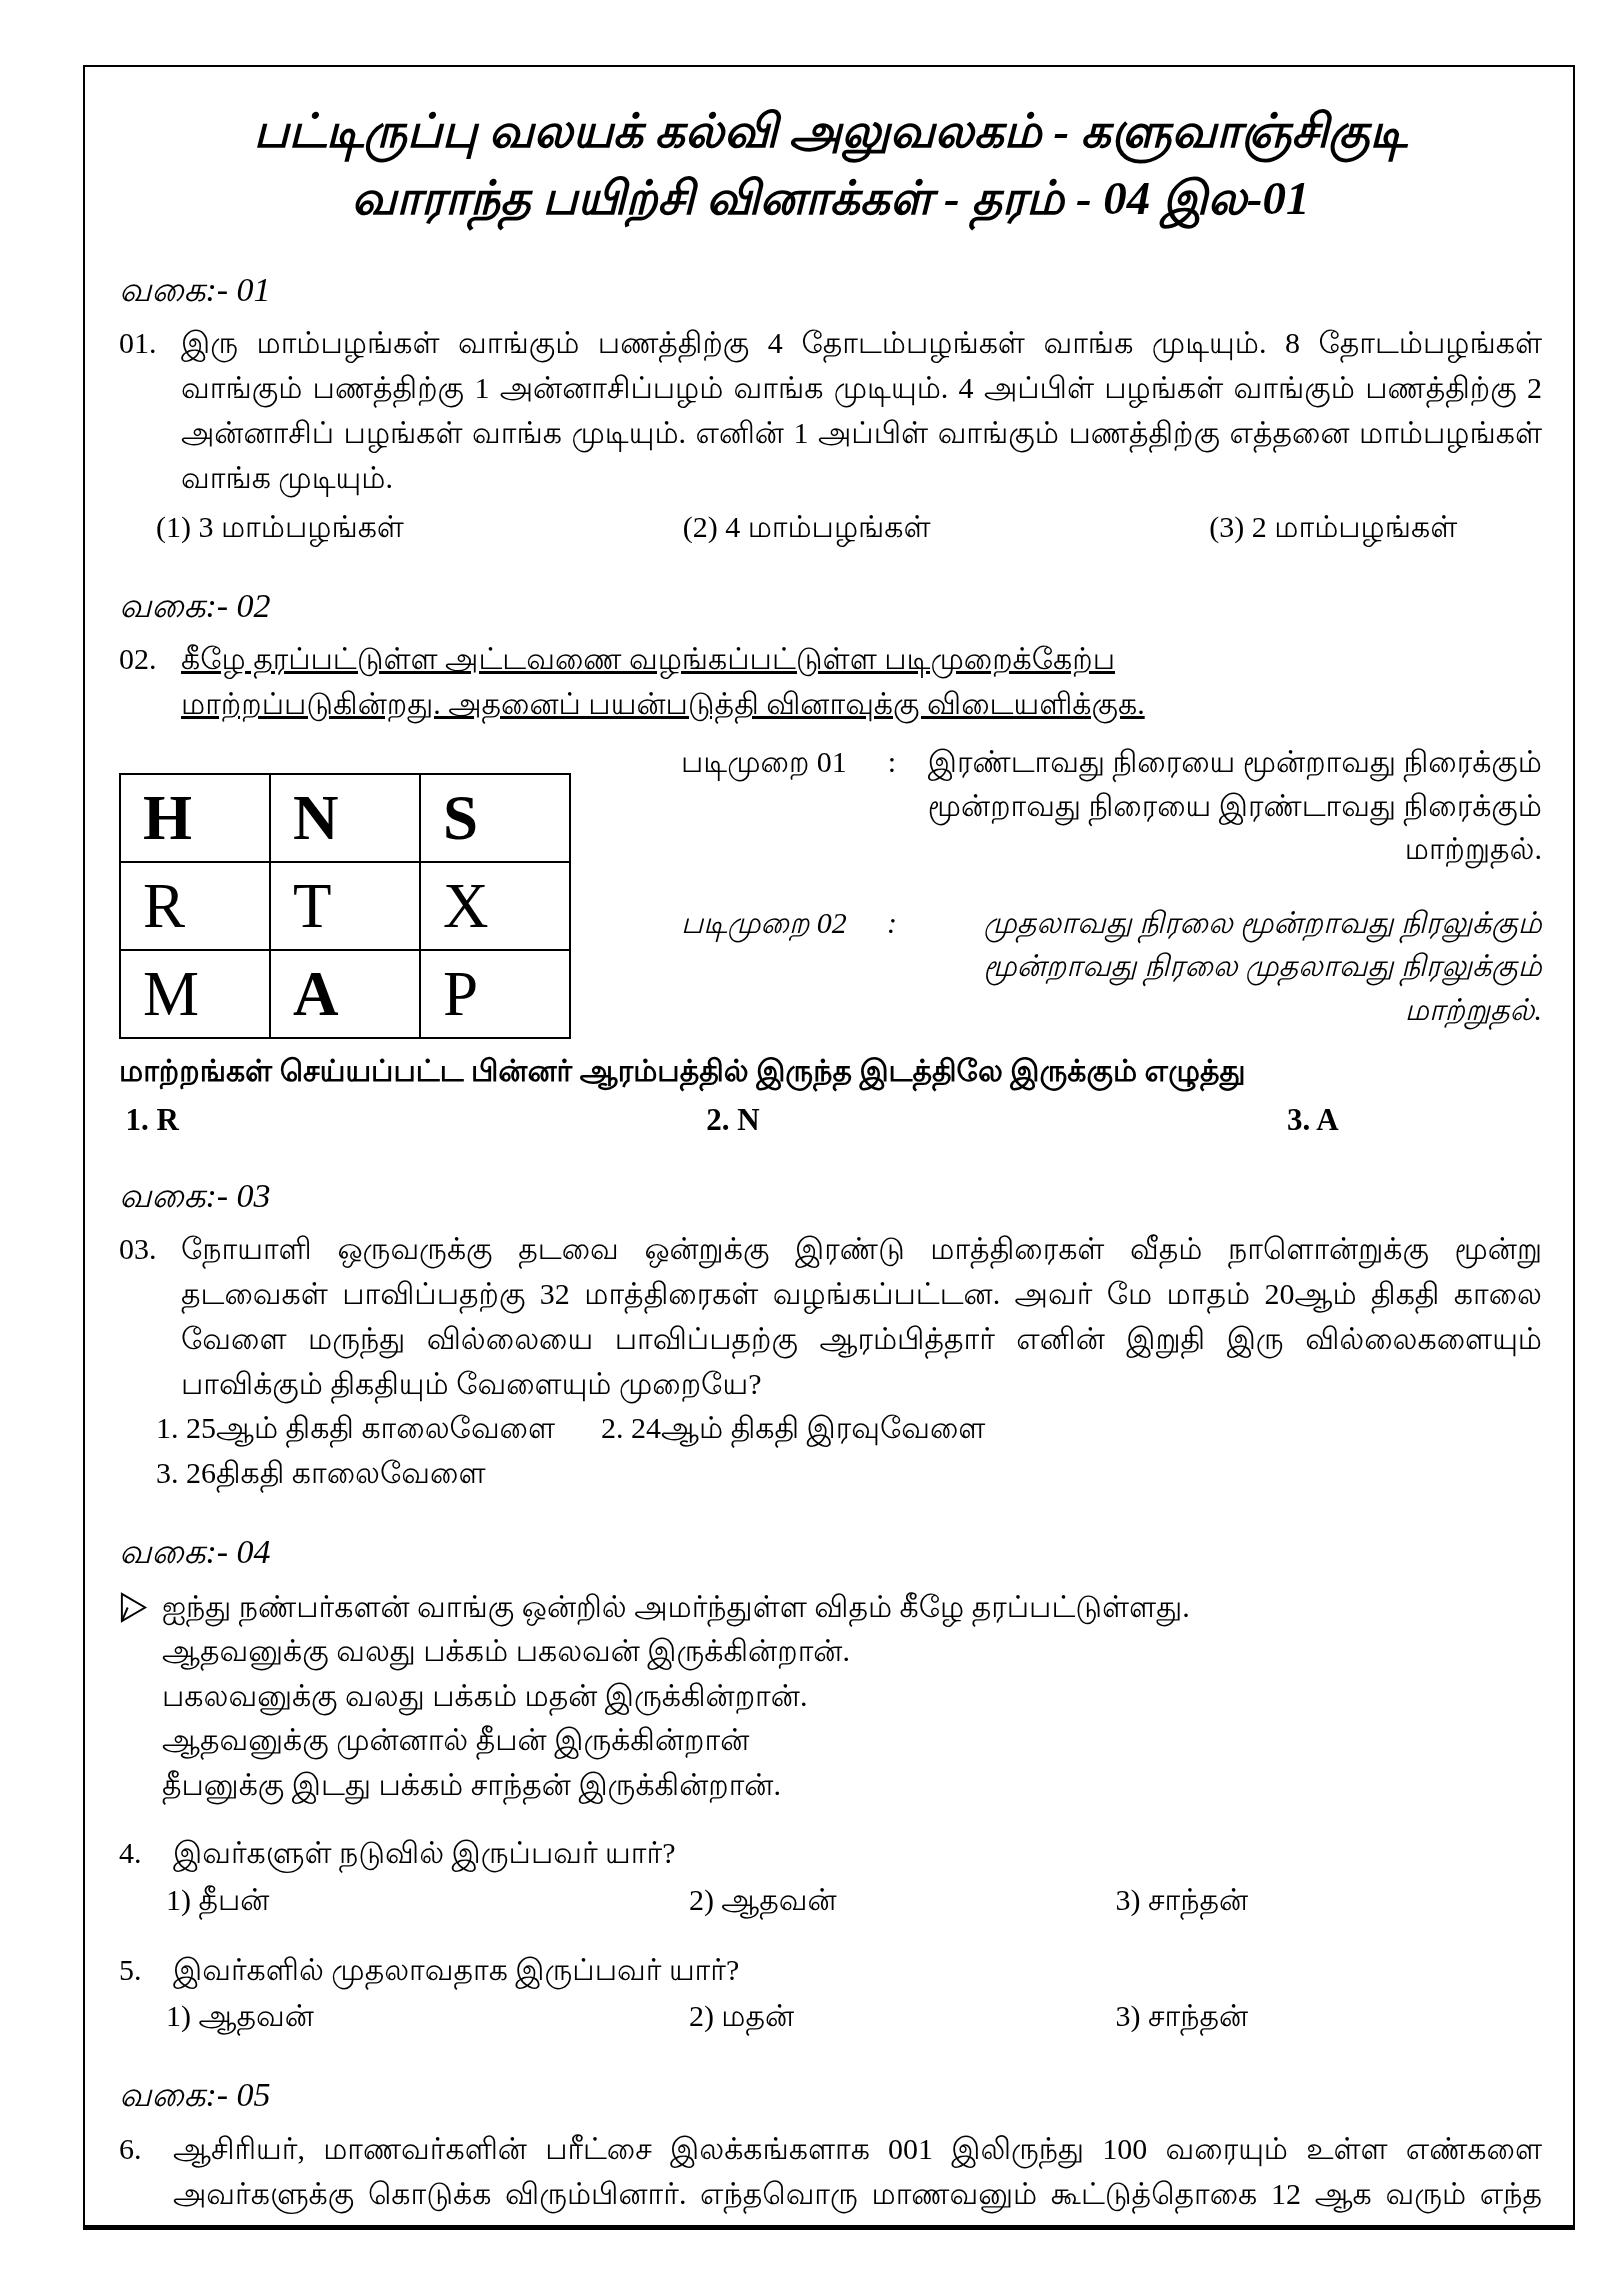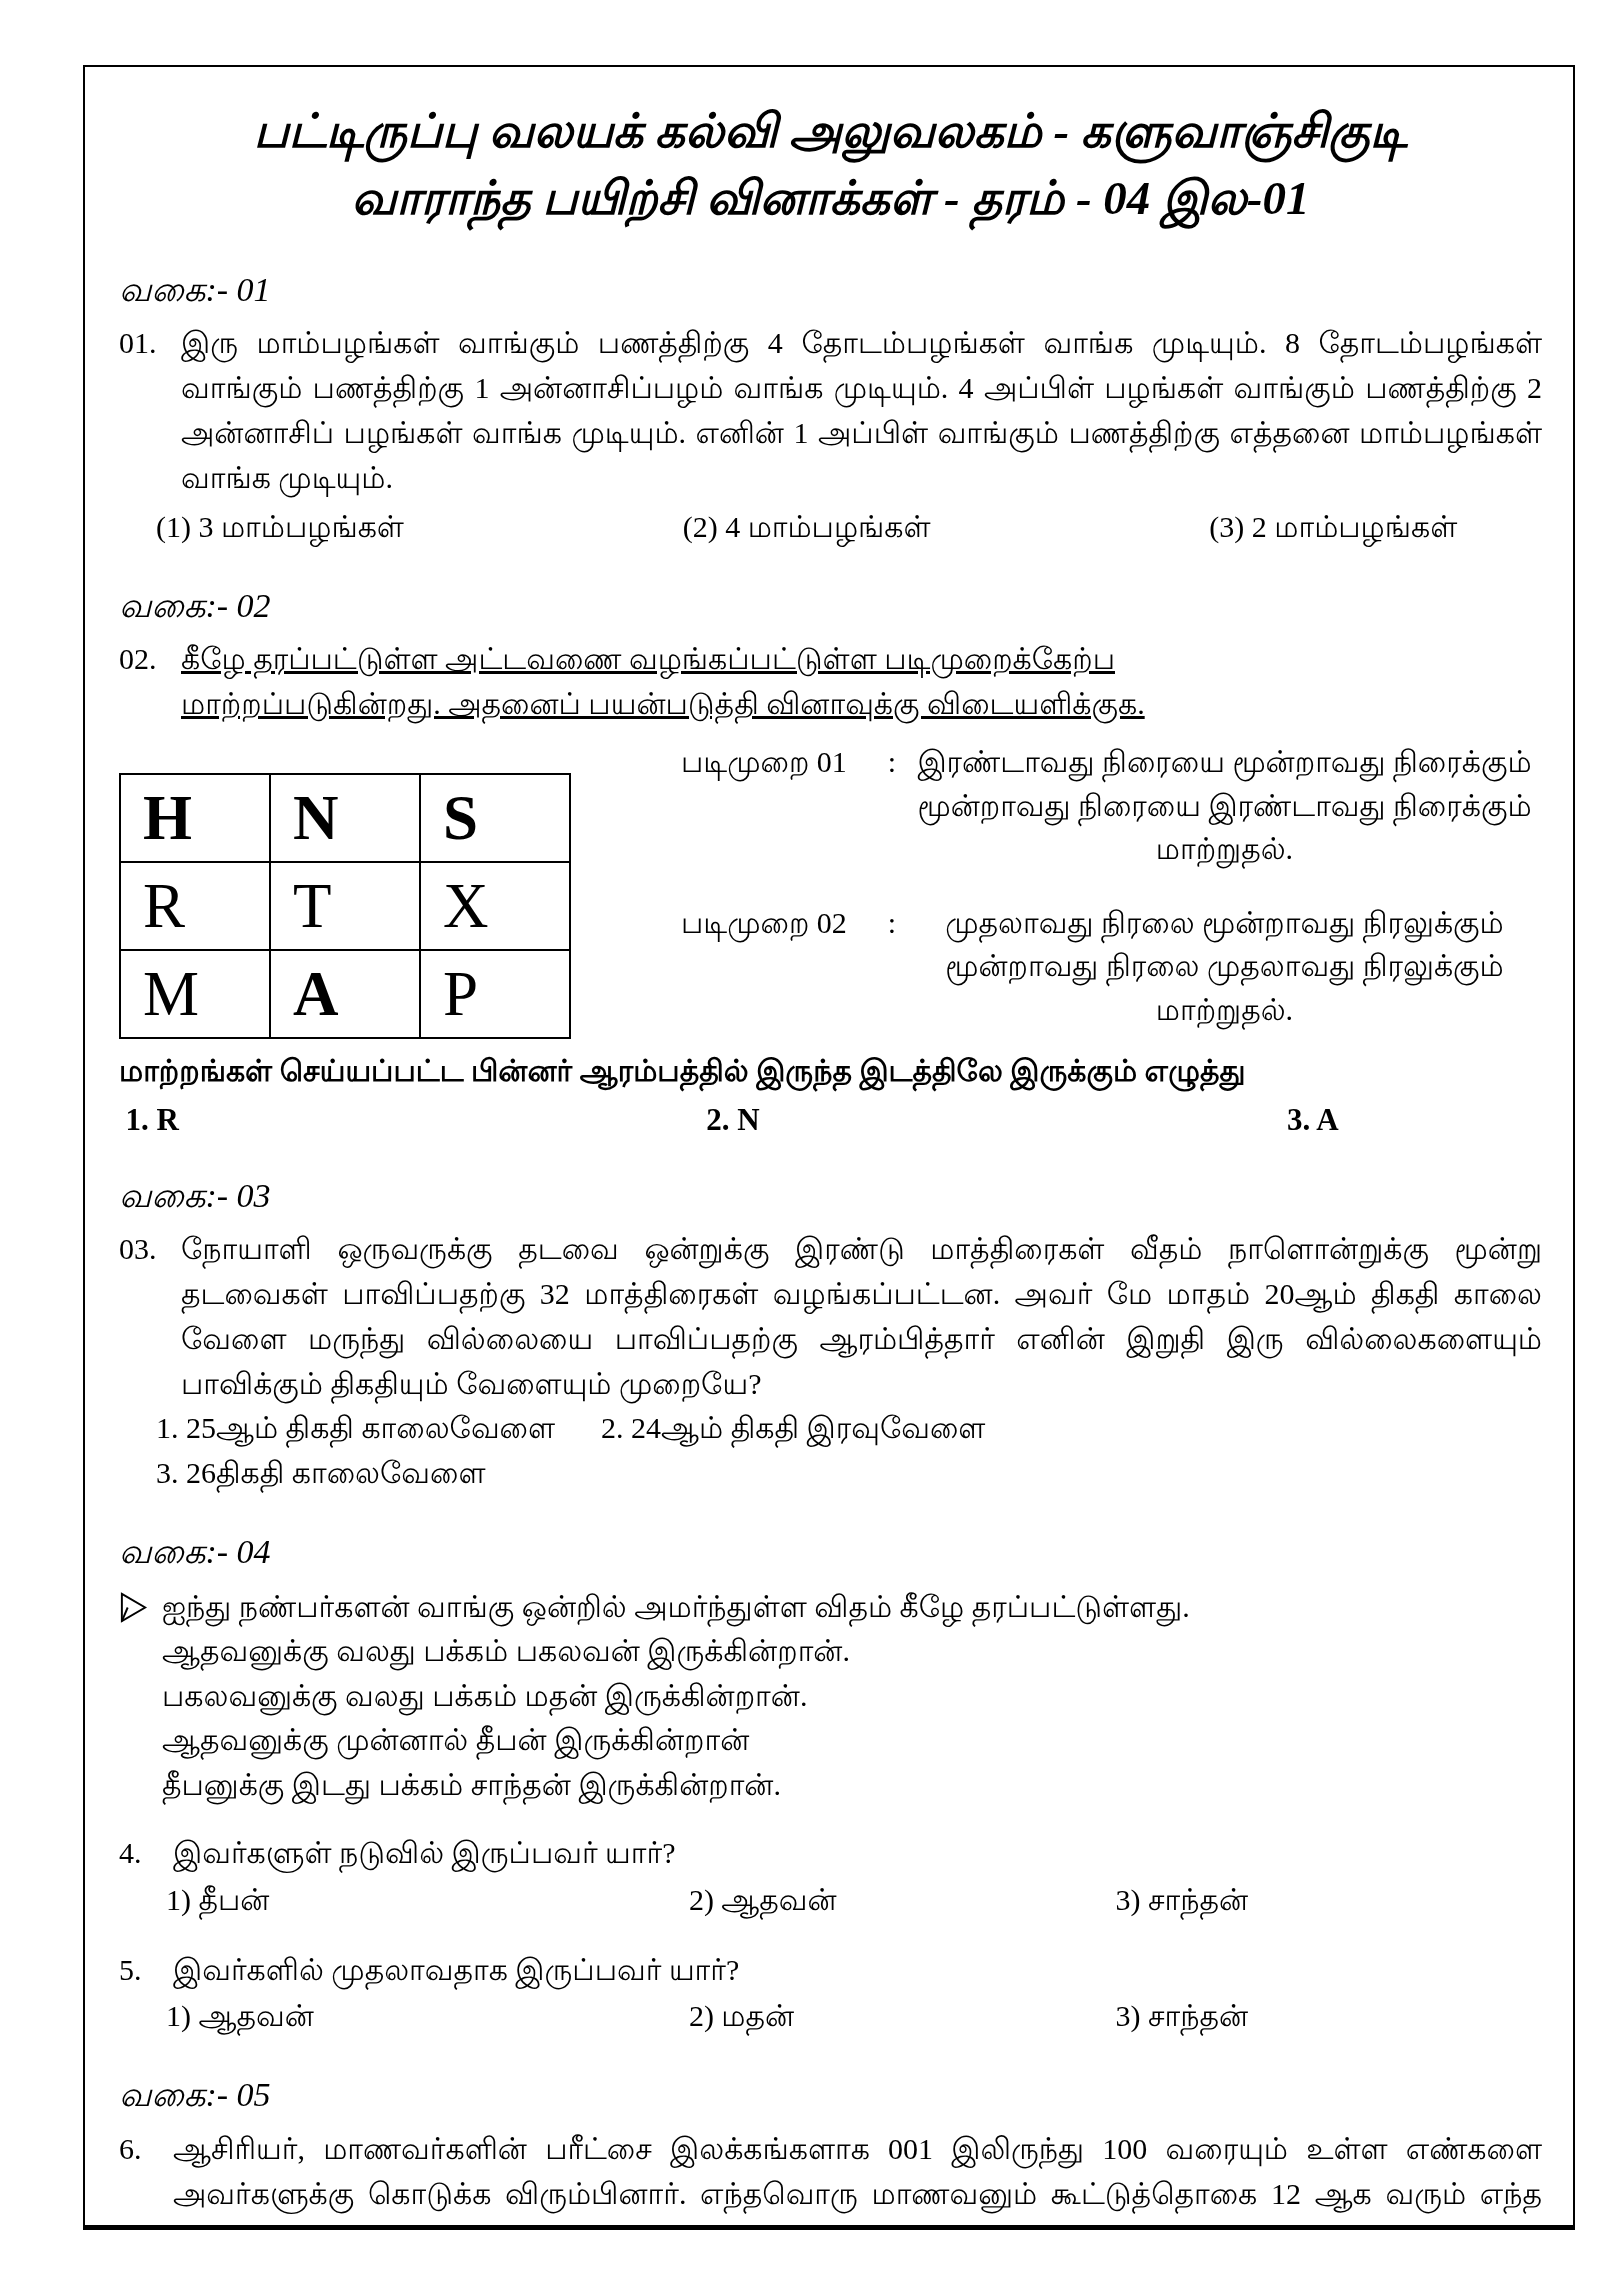--- a/index.html
+++ b/index.html
@@ -52,24 +52,24 @@
     width:125px;height:84px;
     border:2.6px solid #000;
     font-size:63px;
     padding-left:22px;
     vertical-align:middle;
     font-family:"Liberation Serif","DejaVu Serif",serif;
   }
   .letter-grid td.b{font-weight:bold;}
   .steps{flex:1;margin-left:110px;}
   .step{display:flex;font-size:30px;line-height:1.45;}
-  .step + .step{margin-top:30px;}
+  .step + .step{margin-top:30px;font-style:italic;}
   .step-label{flex:none;width:196px;}
   .step-colon{flex:none;width:30px;text-align:center;}
-  .step-text{flex:1;max-width:694px;text-align:center;}
+  .step-text{flex:1;max-width:694px;text-align:right;}
 
   .plain-line{font-size:30px;margin-top:15px;font-weight:bold;}
 
   .bullet-row{display:flex;font-size:30px;line-height:1.44;margin-top:9.2px;}
   .arrow-col{flex:none;width:43px;padding-top:6.5px;}
   .bullet-body{flex:1;}
   .bullet-body .stmt{margin-top:1.3px;}
 </style>
 </head>
 <body>

